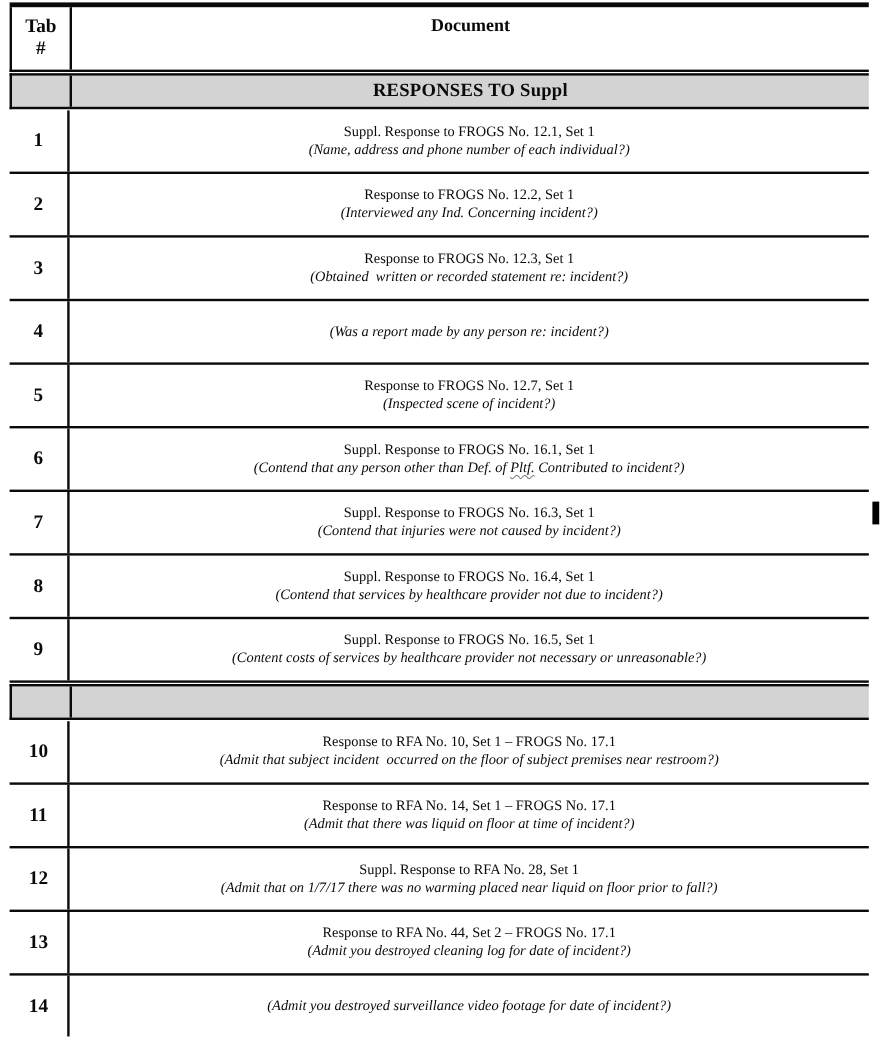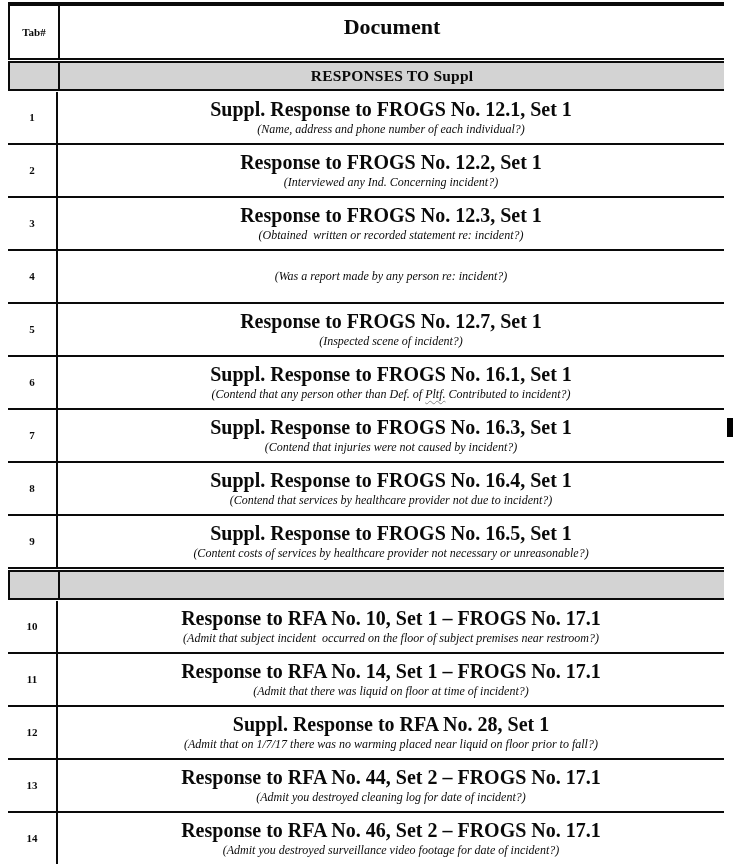--- a/index.html
+++ b/index.html
@@ -28,64 +28,64 @@
     display: flex;
     box-sizing: border-box;
     border-bottom: 2px solid var(--line, #0a0a0a);
   }
   .cell { box-sizing: border-box; }
   .tab-cell {
     flex: 0 0 50px;
     width: 50px;
     border-right: 2px solid var(--line, #0a0a0a);
     display: flex;
-    flex-direction: row;
+    flex-direction: column;
     align-items: center;
     justify-content: center;
     font-weight: bold;
-    font-size: 11px;
+    font-size: 16px;
     line-height: 1.1;
     text-align: center;
   }
   .doc-cell {
     flex: 1 1 auto;
     display: flex;
     flex-direction: column;
     align-items: center;
     justify-content: center;
     text-align: center;
     padding: 2px 10px;
   }
   .header-row {
     height: 54px;
     border-left: 2px solid var(--line, #0a0a0a);
   }
   .header-row .doc-cell {
     font-weight: bold;
-    font-size: 22px;
+    font-size: 15px;
     justify-content: flex-start;
     padding-top: 8px;
   }
   .data-row { height: 53px; }
   .band {
     height: 30px;
     margin: 1px 0;
     background: var(--band-bg, #d3d3d3);
     border-top: 2px solid var(--line, #0a0a0a);
     border-bottom: 2px solid var(--line, #0a0a0a);
     border-left: 2px solid var(--line, #0a0a0a);
   }
   .band .doc-cell {
     font-weight: bold;
     font-size: 15.5px;
     letter-spacing: 0.2px;
   }
   .title {
-    font-weight: bold;
-    font-size: 20px;
+    font-weight: normal;
+    font-size: 12px;
     line-height: 1.25;
     white-space: pre-wrap;
   }
   .subtitle {
     font-style: italic;
     font-size: 12px;
     line-height: 1.3;
     white-space: pre-wrap;
   }
   .wavy {
@@ -212,20 +212,19 @@
         <div class="row data-row">
           <div class="cell tab-cell">13</div>
           <div class="cell doc-cell">
             <div class="title">Response to RFA No. 44, Set 2 – FROGS No. 17.1</div>
             <div class="subtitle"><span>(Admit you destroyed cleaning log for date of incident?)</span></div>
           </div>
         </div>
         <div class="row data-row">
           <div class="cell tab-cell">14</div>
           <div class="cell doc-cell">
-            <div class="title">Response to RFA No. 46, Set 2 – FROGS No. 17.1</div>
             <div class="subtitle"><span>(Admit you destroyed surveillance video footage for date of incident?)</span></div>
           </div>
         </div>
       </div>
   </div>
   <div class="edge-artifact"></div>
 </div>
 
 </body></html>

